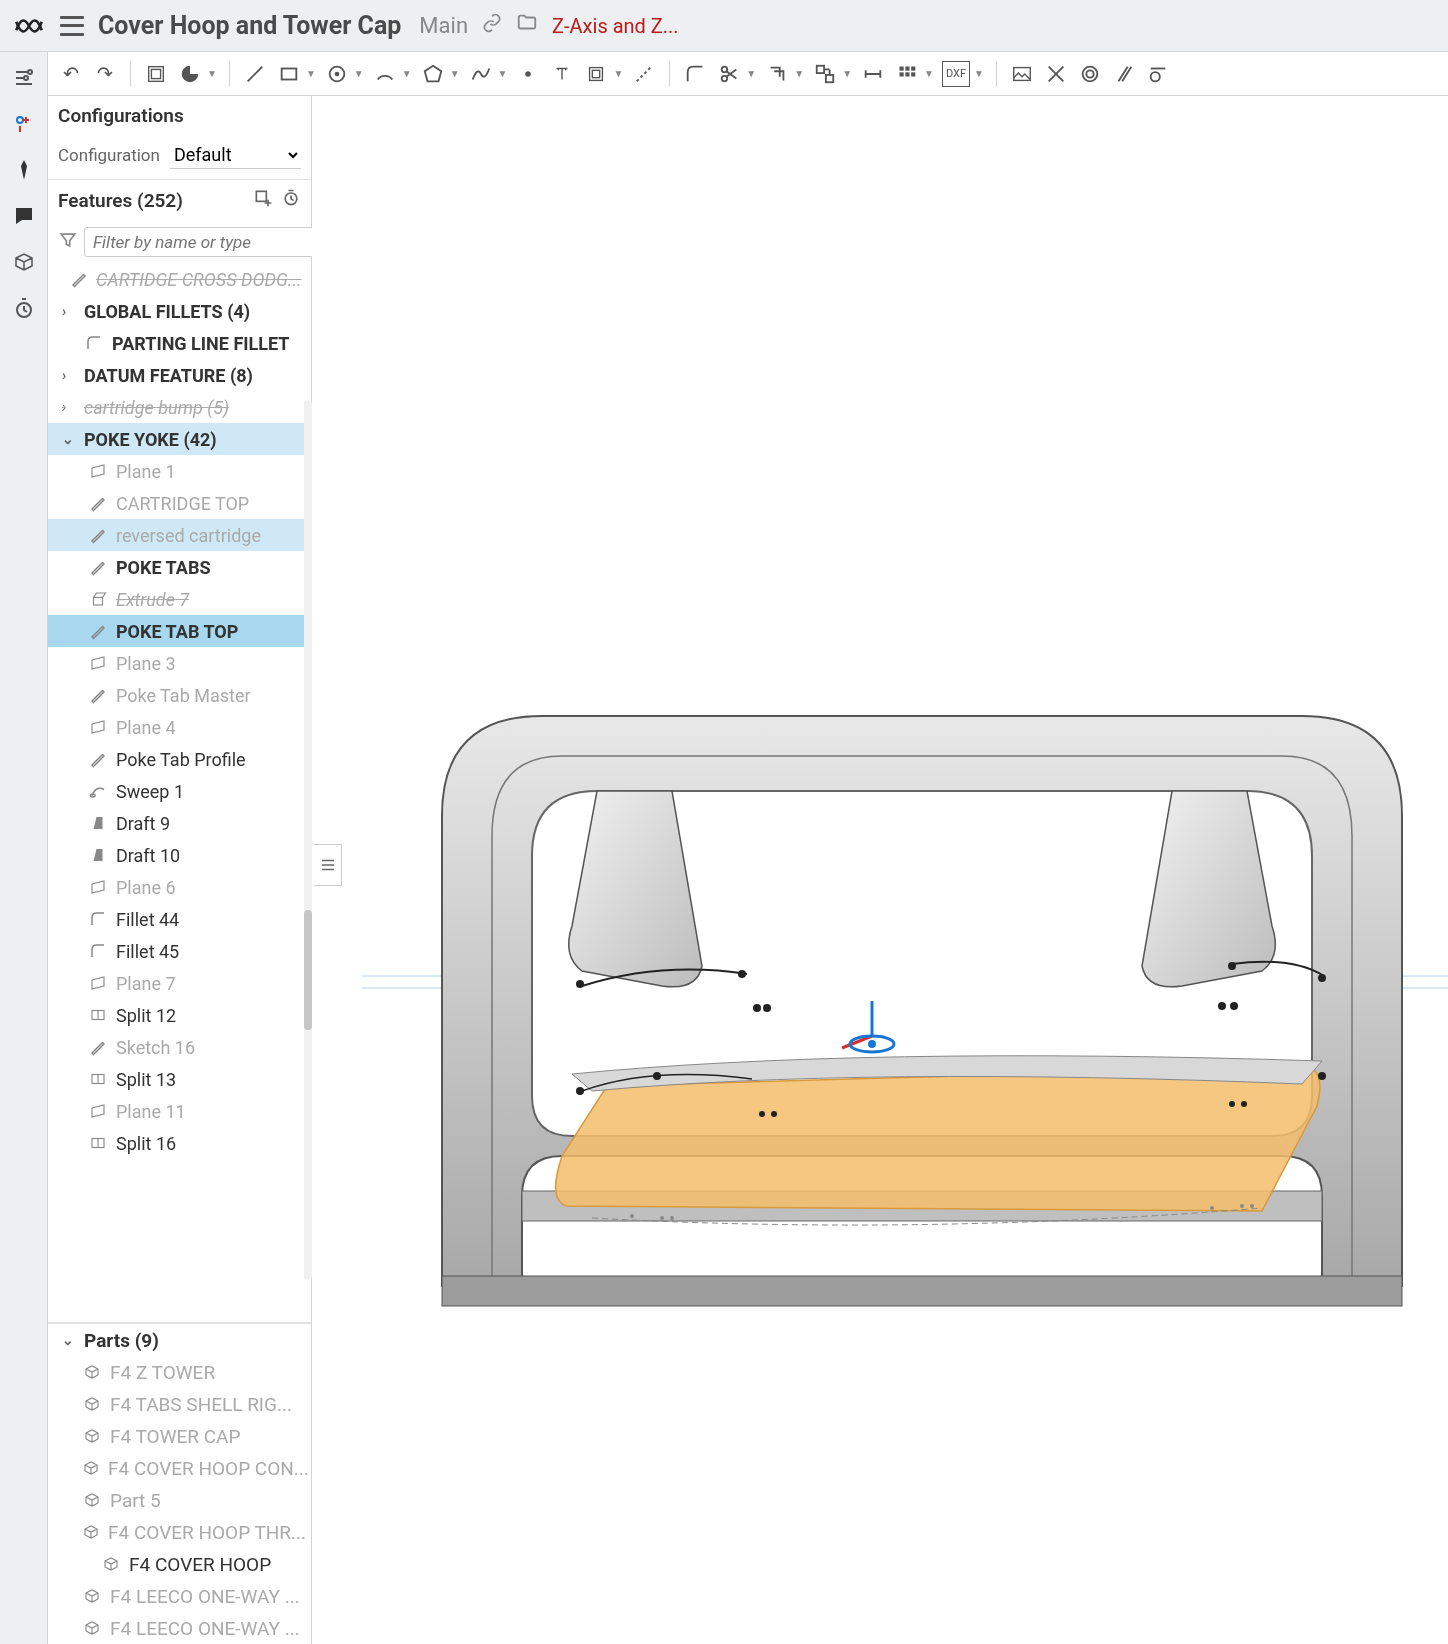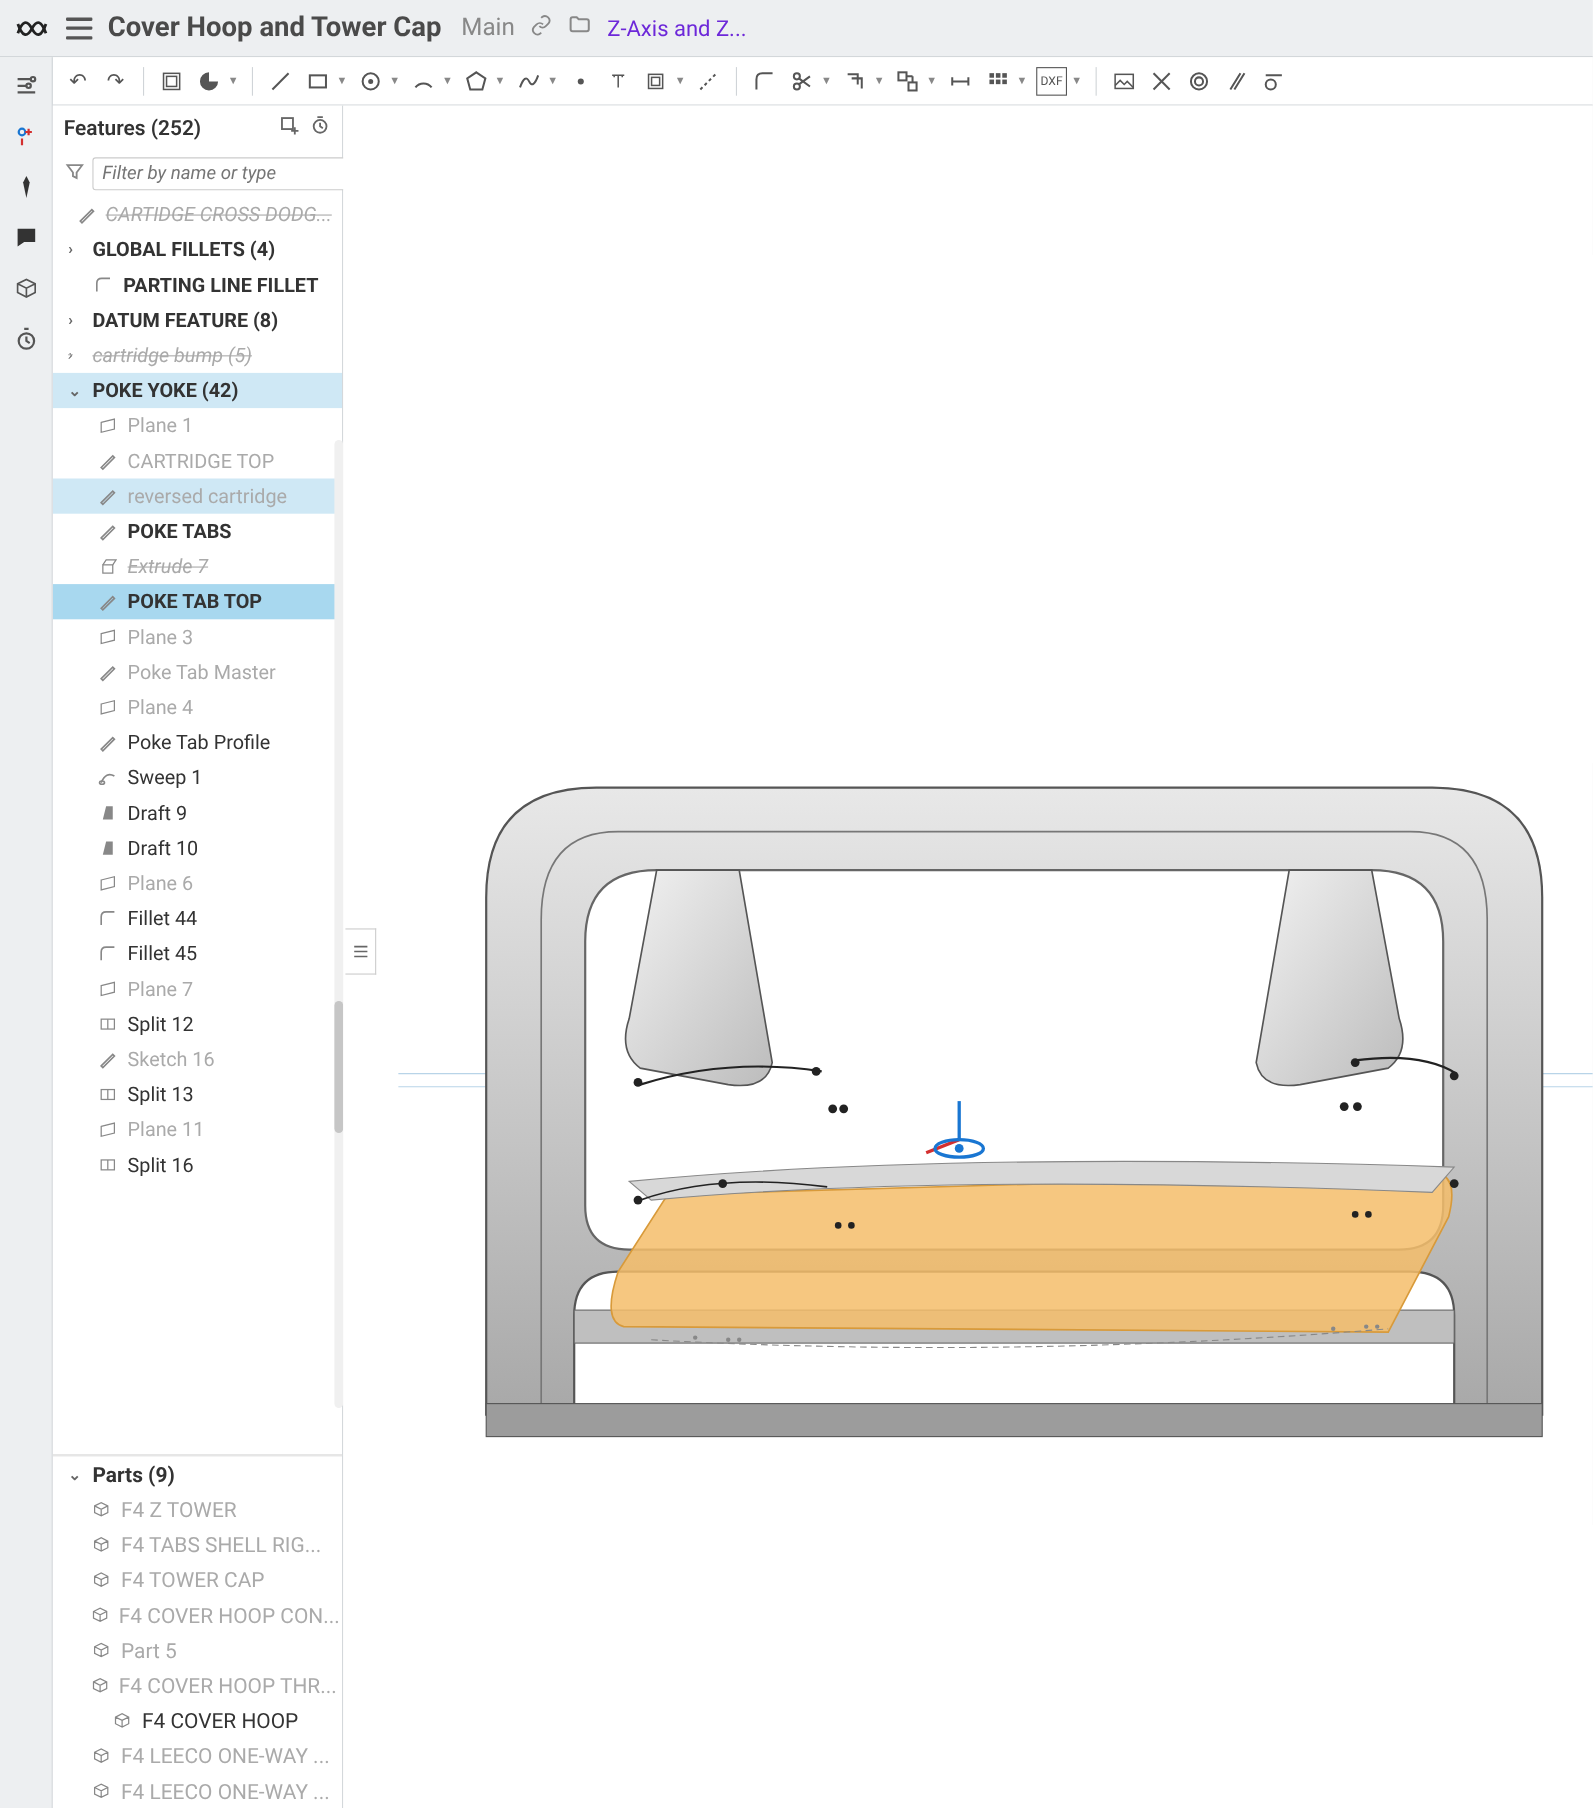--- a/index.html
+++ b/index.html
@@ -6,21 +6,21 @@
 body { background: #f5f5f5; width: 1448px; height: 1644px; overflow: hidden; position: relative; font-size: 19px; color: #333; }
 
 
 .header { height: 52px; background: #edeff1; display: flex; align-items: center; padding: 0 12px; gap: 14px; border-bottom: 1px solid #d0d4d8; }
 .logo { width: 34px; height: 34px; }
 .hamburger { width: 24px; height: 20px; display: flex; flex-direction: column; justify-content: space-between; cursor: pointer; }
 .hamburger span { height: 3px; background: #555; border-radius: 1px; }
 .doc-title { font-size: 25px; font-weight: 700; color: #4a4a4a; }
 .doc-sub { font-size: 22px; color: #888; margin-left: 4px; }
 .link-icon, .folder-icon { color: #888; }
-.folder-text { color: #6d28d9; font-size: 20px; }
+.folder-text { color: #b91c1c; font-size: 20px; }
 
 
 .toolbar { height: 44px; background: #fff; display: flex; align-items: center; padding: 0 10px; gap: 8px; border-bottom: 1px solid #d0d4d8; margin-left: 48px; }
 .tb-icon { width: 26px; height: 26px; display: flex; align-items: center; justify-content: center; color: #555; cursor: pointer; }
 .tb-sep { width: 1px; height: 26px; background: #d0d4d8; margin: 0 4px; }
 .tb-dd { font-size: 10px; color: #888; margin-left: -4px; }
 
 
 .icon-rail { position: absolute; left: 0; top: 52px; width: 48px; height: calc(100% - 52px); background: #edeff1; display: flex; flex-direction: column; align-items: center; padding-top: 12px; gap: 18px; border-right: 1px solid #d0d4d8; }
 .rail-icon { width: 28px; height: 28px; color: #555; cursor: pointer; display:flex; align-items:center; justify-content:center; }
@@ -313,20 +313,29 @@
     </div>
   <div class="tb-icon">
       <svg width="22" height="22" viewBox="0 0 24 24" stroke="#555" fill="none" stroke-width="2">
         <circle cx="9" cy="15" r="5"></circle>
         <path d="M4 6L20 6"></path>
       </svg>
     </div>
 </div>
 
 <div class="left-panel">
+  <div class="panel-section">
+    <div class="panel-header">
+      <span>Configurations</span>
+    </div>
+    <div class="config-row">
+      <span class="config-label">Configuration</span>
+      <select class="config-select"><option>Default</option></select>
+    </div>
+  </div>
 
   <div class="panel-section" style="flex:1; display:flex; flex-direction:column; min-height:0;">
     <div class="panel-header">
       <span>Features (252)</span>
       <span class="icons">
         <span><svg width="20" height="20" viewBox="0 0 24 24" stroke="#666" fill="none" stroke-width="2">
               <rect x="4" y="4" width="12" height="12"></rect>
               <path d="M18 14v8M14 18h8"></path>
             </svg></span>
         <span><svg width="20" height="20" viewBox="0 0 24 24" stroke="#666" fill="none" stroke-width="2">

